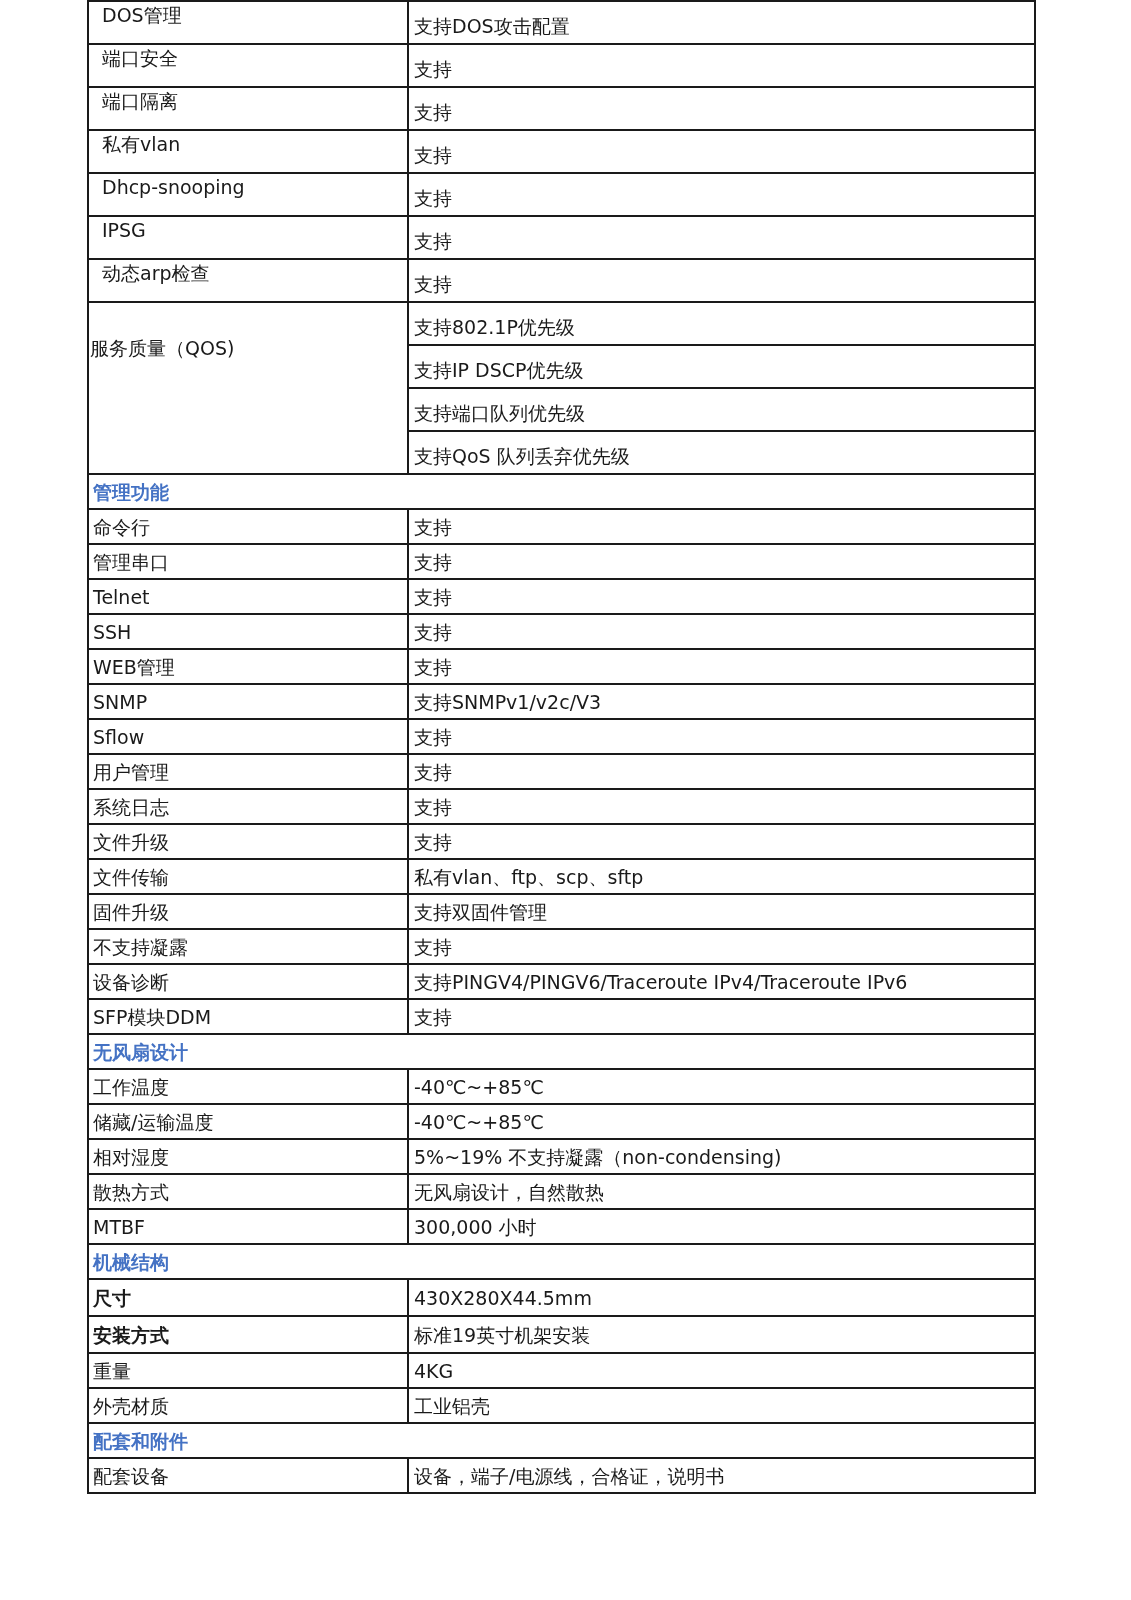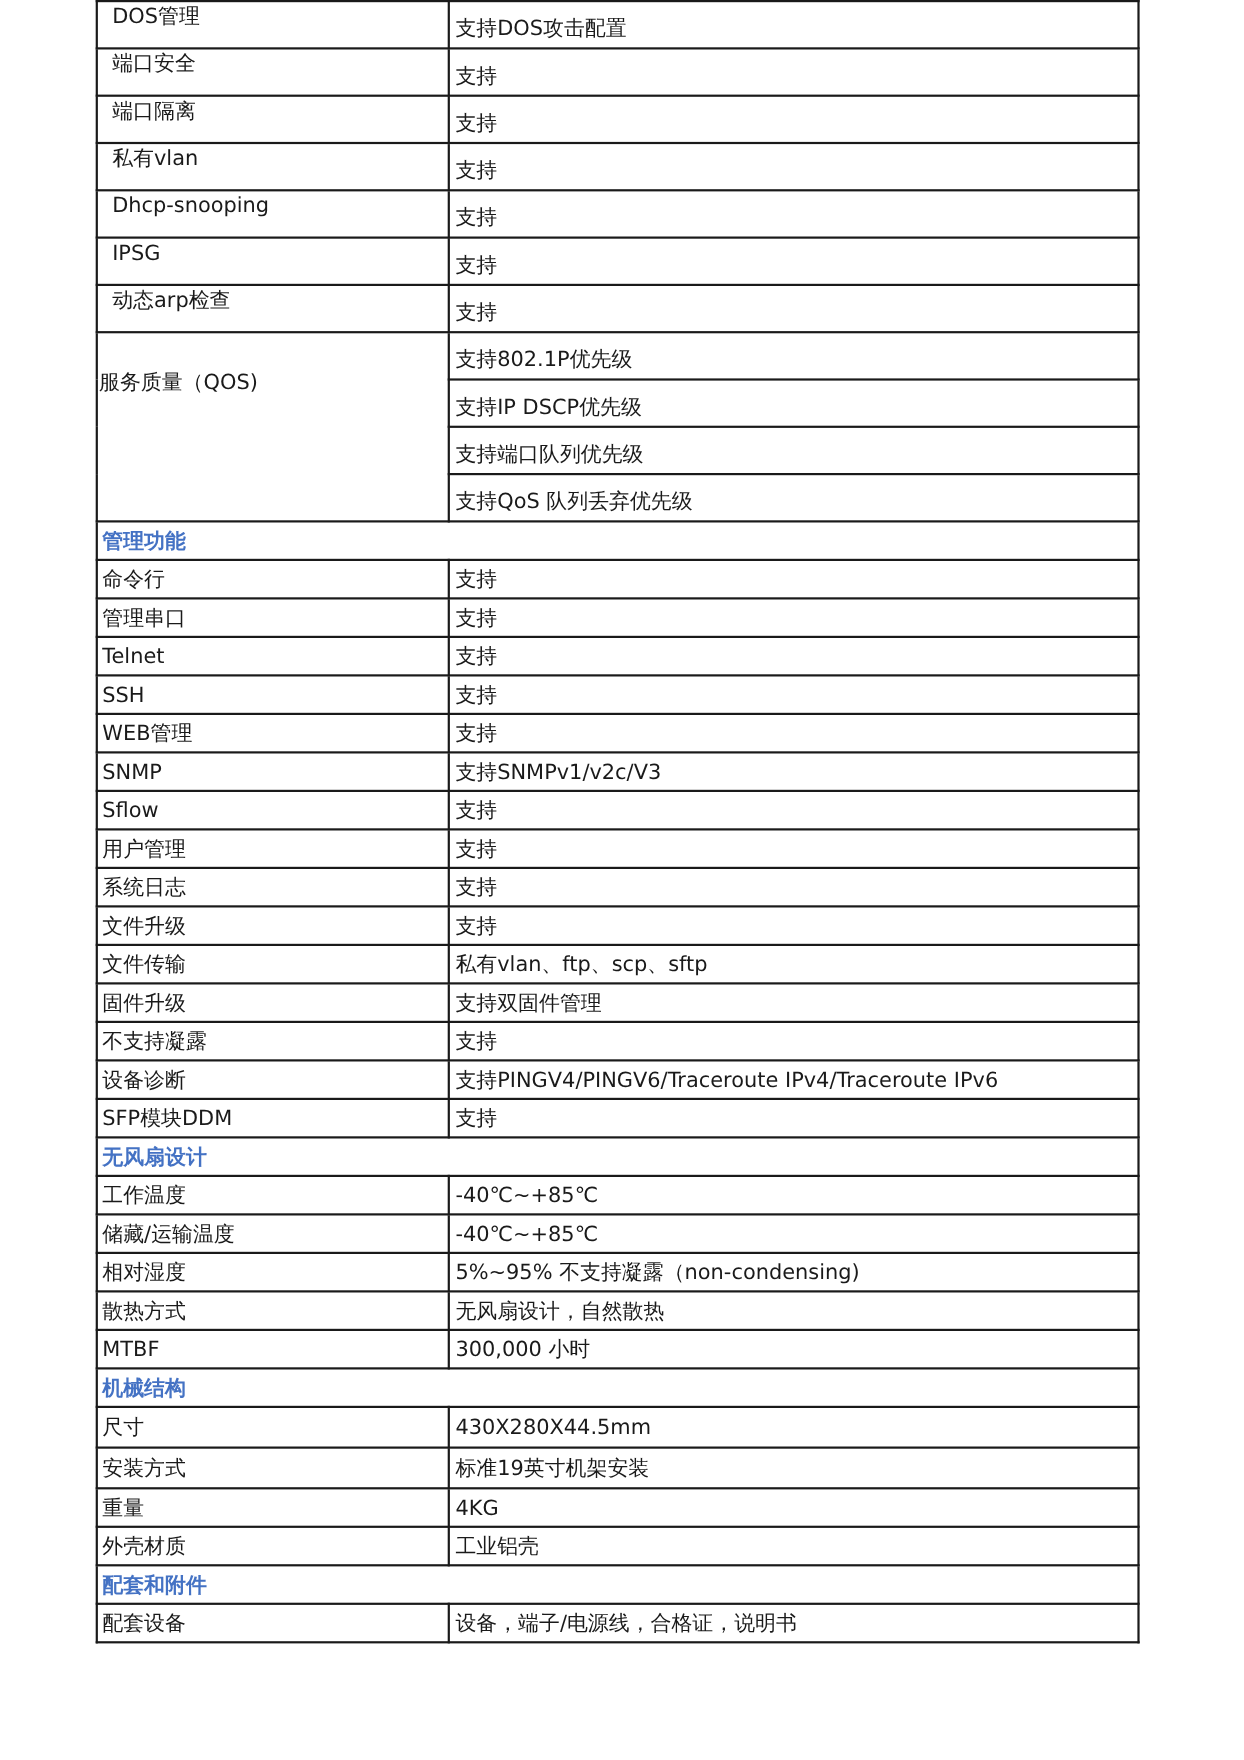--- a/index.html
+++ b/index.html
@@ -57,21 +57,21 @@
     }
 
     .spec-table tr.section td {
       height: 33px;
       color: #4472c4;
       font-weight: bold;
       padding-left: 4px;
       margin-top: 28px;
     }
     .spec-table tr.r-tall td { height: 35px; }
-    .spec-table tr.r-tall td.label { padding-left: 4px; }
+    .spec-table tr.r-tall td.label { padding-left: 4px; font-weight: bold; }
   </style>
 </head>
 <body>
 
 <table class="spec-table">
   <colgroup>
       <col class="c1">
       <col class="c2">
     </colgroup>
   <tbody>
@@ -189,21 +189,21 @@
     <tr class="r">
       <td class="label">工作温度</td>
       <td class="value">-40℃~+85℃</td>
     </tr>
     <tr class="r">
       <td class="label">储藏/运输温度</td>
       <td class="value">-40℃~+85℃</td>
     </tr>
     <tr class="r">
       <td class="label">相对湿度</td>
-      <td class="value">5%~95% 不支持凝露（non-condensing)</td>
+      <td class="value">5%~19% 不支持凝露（non-condensing)</td>
     </tr>
     <tr class="r">
       <td class="label">散热方式</td>
       <td class="value">无风扇设计，自然散热</td>
     </tr>
     <tr class="r">
       <td class="label">MTBF</td>
       <td class="value">300,000 小时</td>
     </tr>
 

